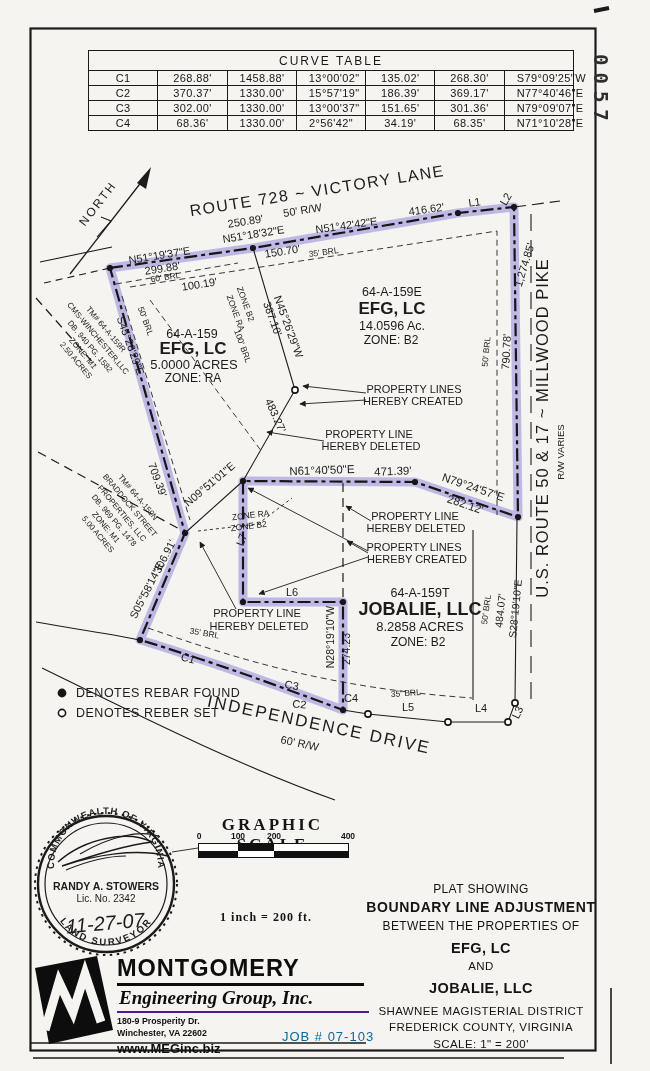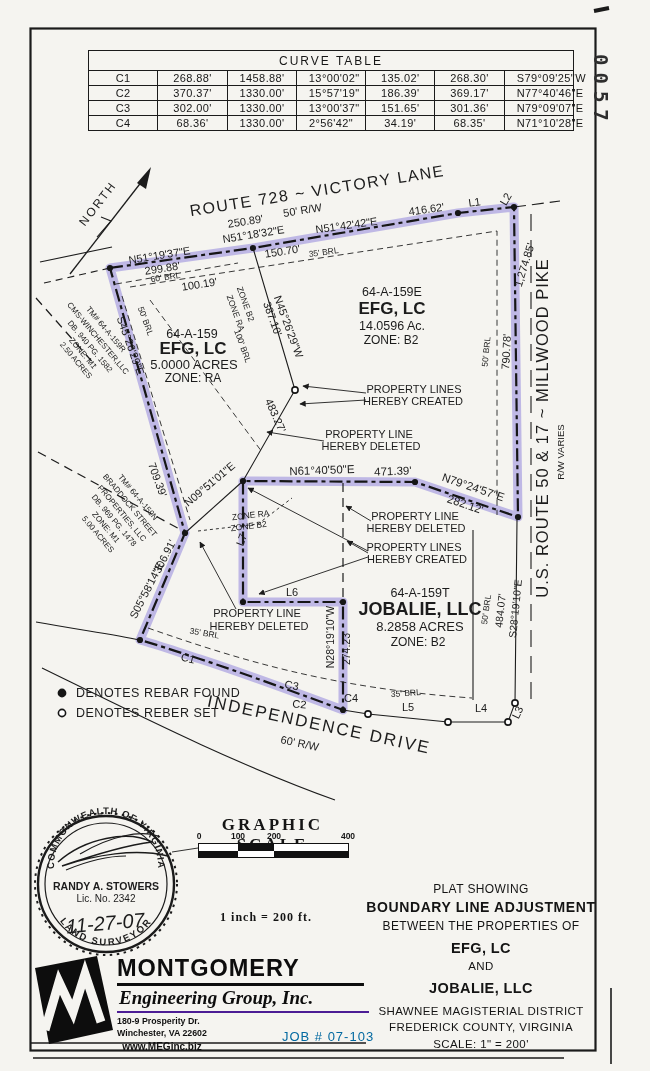--- a/index.html
+++ b/index.html
@@ -25,21 +25,21 @@
   .tb-l{font-size:14px;font-weight:bold;margin-top:5px;letter-spacing:.6px;}
   .tb-n{font-size:14.5px;font-weight:bold;margin-top:9px;}
   
   #firm{left:33px;top:954px;width:340px;}
   #logo-box{display:inline-block;vertical-align:top;}
   #firm-text{display:inline-block;vertical-align:top;margin-left:4px;width:252px;}
   #firm-name{font-size:24px;font-weight:bold;letter-spacing:1px;color:#0d0d0d;transform:scaleX(.98);transform-origin:left;border-bottom:3px solid #0d0d0d;padding-bottom:1px;}
   #firm-sub{font-family:"Liberation Serif",serif;font-style:italic;font-weight:bold;font-size:19px;color:#0d0d0d;border-bottom:2px solid #4c1d95;padding:1px 0 2px 2px;}
   #firm-addr{display:flex;gap:14px;margin-top:3px;}
   .fa-col{font-size:8.8px;font-weight:bold;color:#101010;line-height:1.35;}
-  #firm-web{text-align:center;font-size:10px;}
+  #firm-web{text-align:center;font-size:13px;}
   #job-label{left:253px;top:1029px;width:150px;text-align:center;font-size:13px;letter-spacing:1px;color:#0369a1;}
   
   #stamp{left:612px;top:54px;transform:rotate(90deg);transform-origin:top left;font-family:"DejaVu Sans Mono",monospace;font-weight:bold;font-size:19px;letter-spacing:7px;color:#2e2e2e;}
 </style>
 </head>
 <body>
 
 <svg id="plat" class="abs" style="left:0;top:0;" width="650" height="1071" viewBox="0 0 650 1071">
   <defs>
     <marker id="ah" viewBox="0 0 10 10" refX="9" refY="5" markerWidth="7" markerHeight="7" orient="auto-start-reverse">

